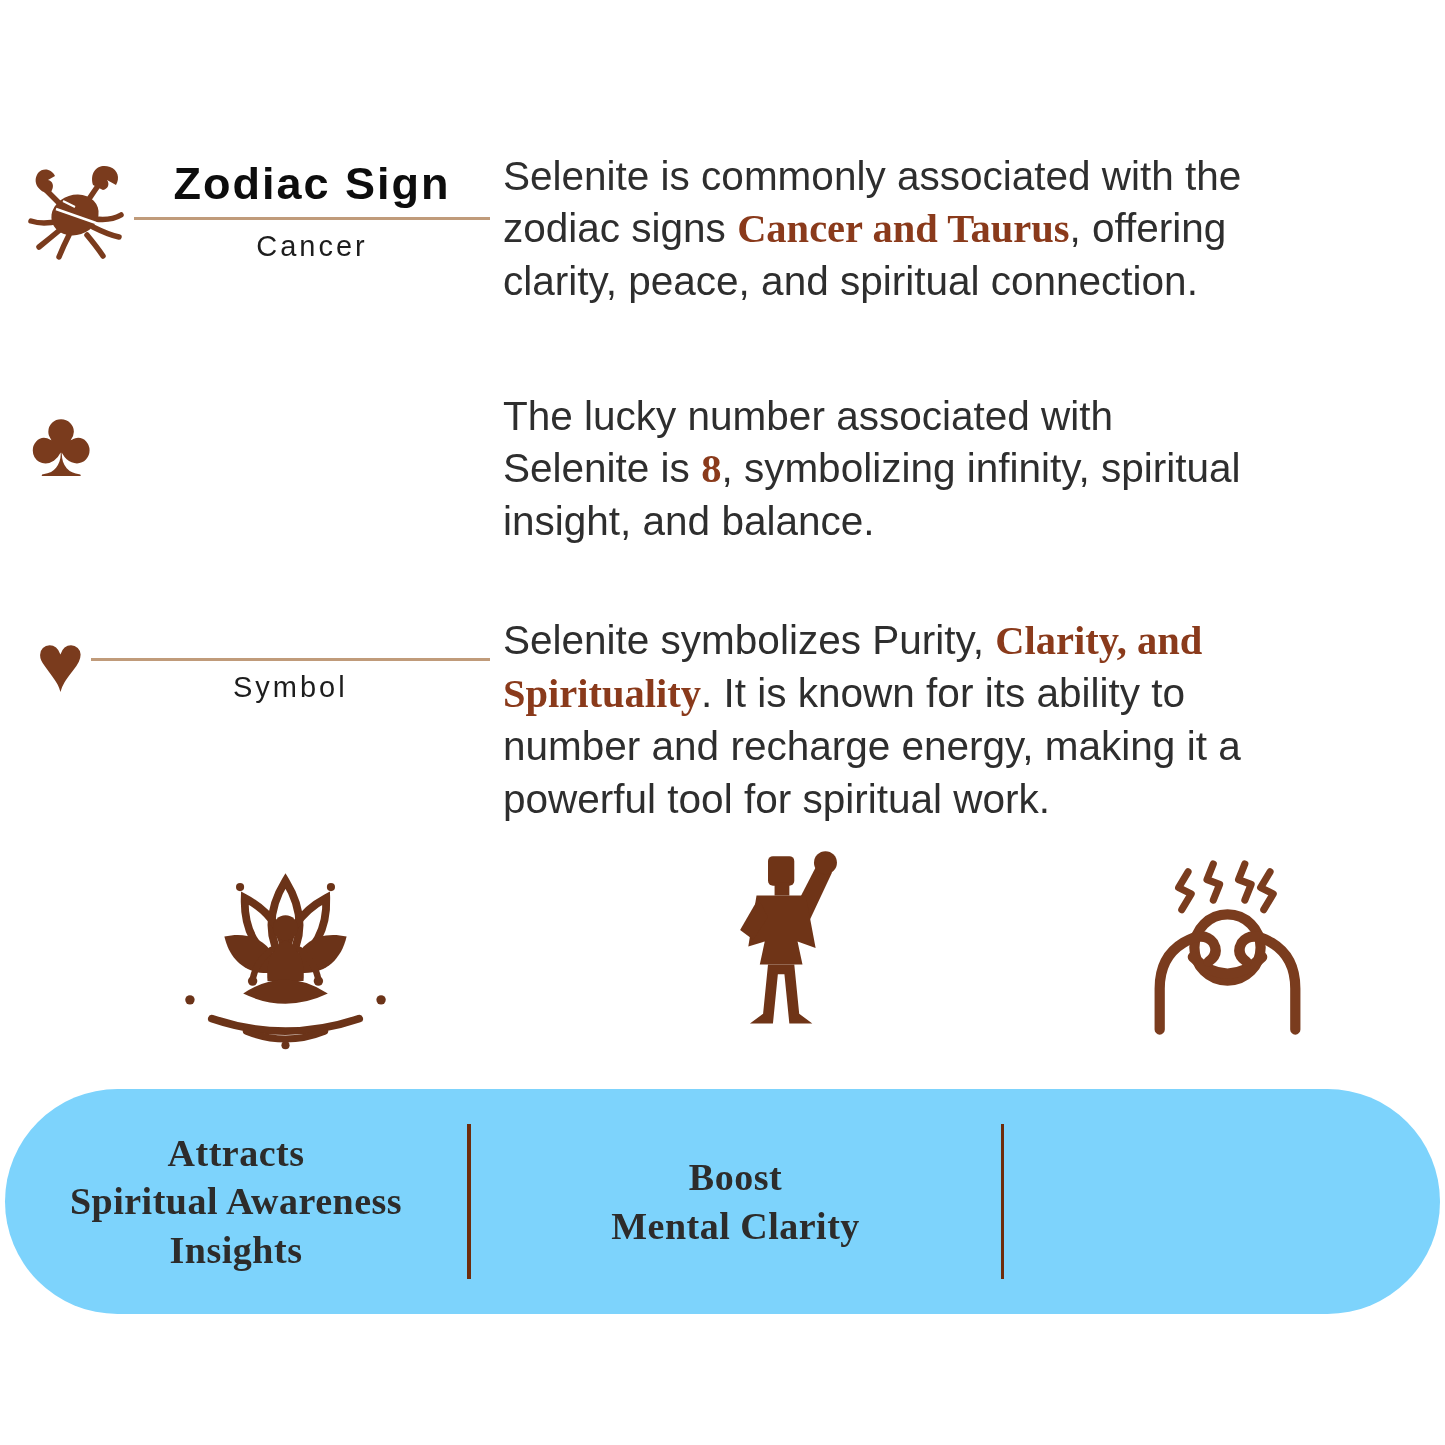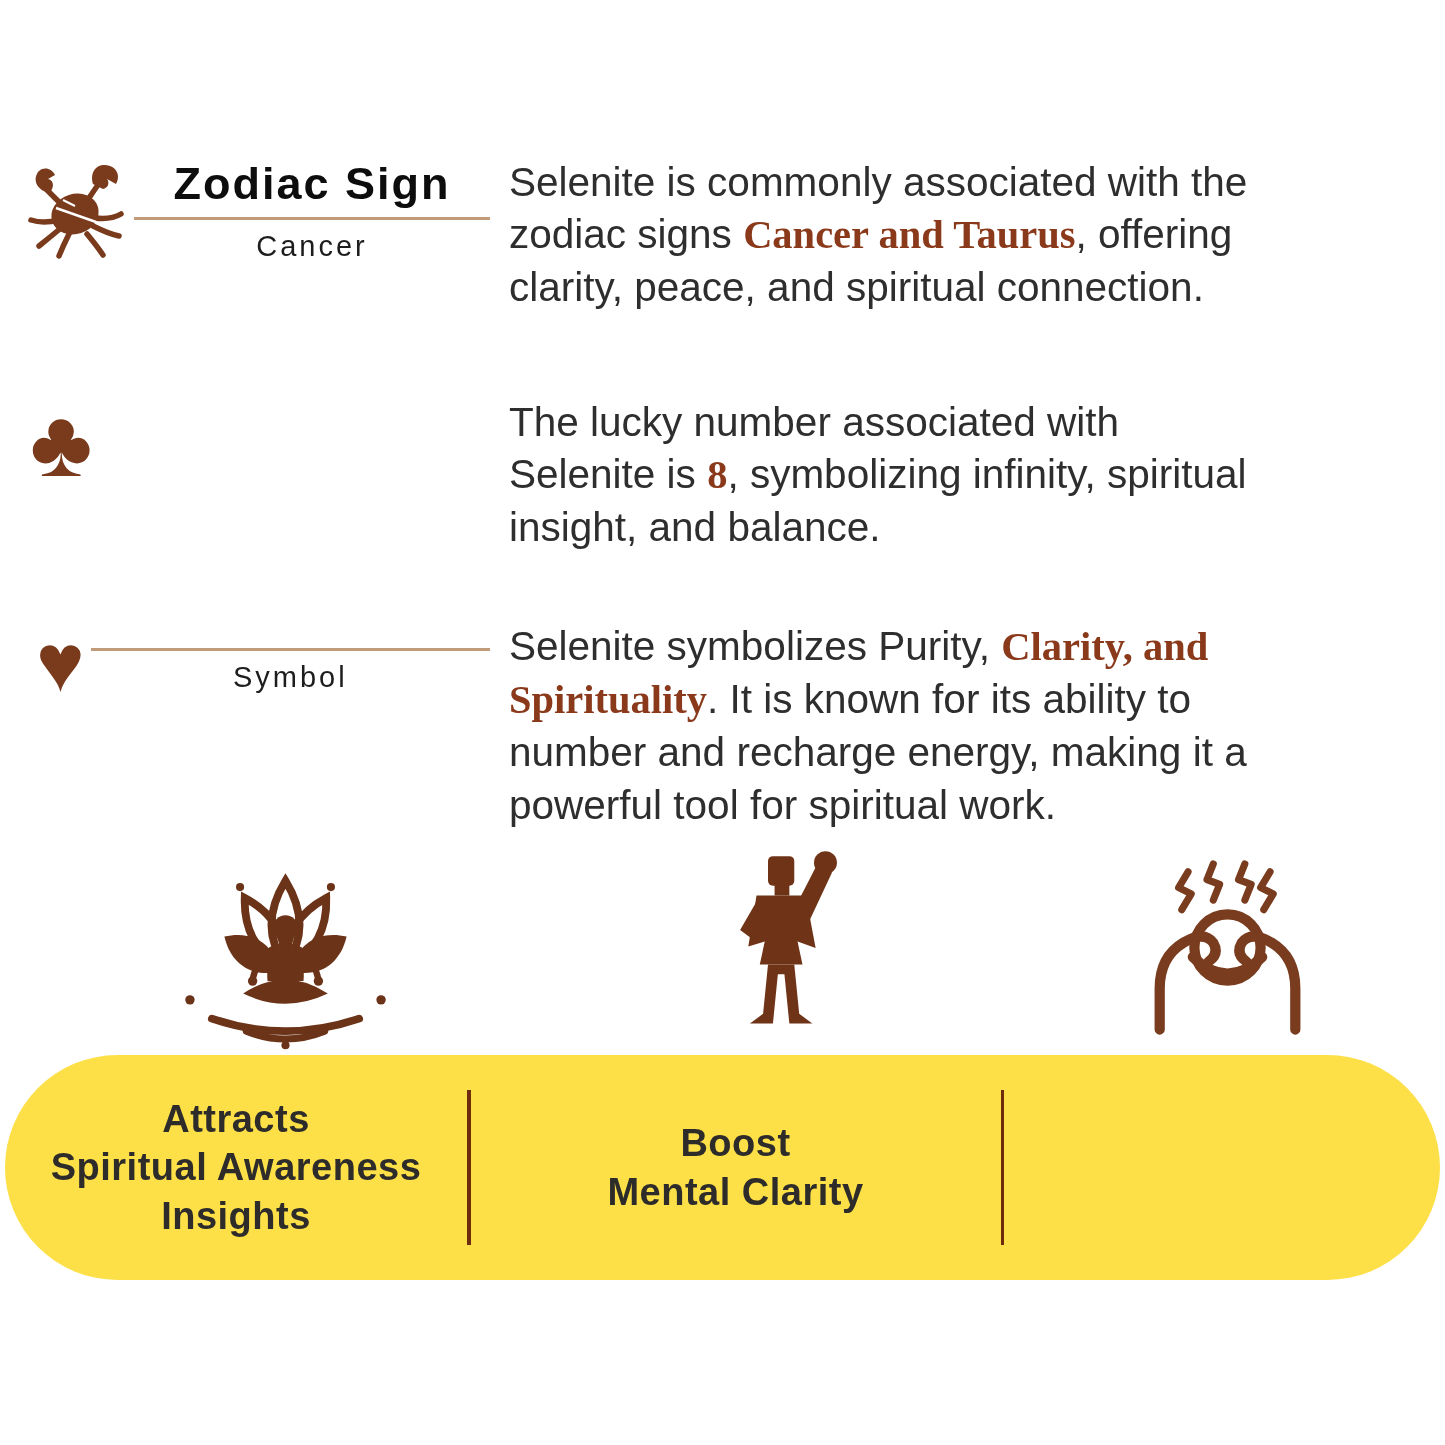--- a/index.html
+++ b/index.html
@@ -1,59 +1,59 @@
 <!DOCTYPE html>
 <html><head>
 <meta charset="utf-8">
 <style>
   html,body{margin:0;padding:0;background:#ffffff;}
   .canvas{
     position:relative;width:1445px;height:1445px;background:#ffffff;overflow:hidden;
     font-family:"Liberation Sans",sans-serif;
   }
   
-  .attr-row{position:absolute;left:22px;width:468px;display:flex;align-items:center;}
+  .attr-row{position:absolute;left:22px;width:468px;display:flex;align-items:flex-end;}
   .attr-row .attr-icon{flex:0 0 auto;display:flex;align-items:center;justify-content:center;}
   .attr-head{flex:1 1 auto;text-align:center;}
   .attr-title{
     font-weight:bold;color:#0d0d0d;font-size:45px;letter-spacing:2px;line-height:1.05;
     margin:0;white-space:nowrap;
   }
   .attr-rule{height:3px;background:#c09b7a;margin-top:10px;}
   .attr-value{
     margin-top:10px;font-size:29px;color:#1d1d1d;letter-spacing:3px;font-weight:400;
   }
   .glyph-icon{color:#7a3b1d;line-height:1;}
   #row-zodiac{top:160px;}
   #row-lucky{top:408px;}
   #row-symbol{top:628px;}
   #row-lucky .glyph-icon{font-size:95px;margin:-12px 6px 0 8px;}
   #row-symbol .glyph-icon{font-size:82px;margin:-6px 6px 0 14px;}
   
   .para{
-    position:absolute;left:503px;width:900px;margin:6px;
+    position:absolute;left:503px;width:900px;margin:0;
     font-size:40.5px;line-height:1.29;color:#2e2e2e;white-space:pre-wrap;
   }
   #para-1{top:150px;}
   #para-2{top:390px;}
   #para-3{top:614px;}
   .accent{
     font-family:Liberation Serif, serif;
     font-weight:bold;color:#8a3a1b;
   }
   
   .big-icon{position:absolute;}
   #icon-lotus{left:168px;top:862px;}
   #icon-fist{left:692px;top:843px;}
   #icon-stress{left:1125px;top:856px;}
   
   .banner{
-    position:absolute;left:5px;top:1055px;width:1435px;height:225px;
-    background:#fde047;border-radius:113px;
-    display:flex;align-items:center;
+    position:absolute;left:5px;top:1089px;width:1435px;height:225px;
+    background:#7dd3fc;border-radius:113px;
+    display:flex;align-items:center;font-family:Liberation Serif, serif;
   }
   .benefit-cell{
     display:flex;align-items:center;justify-content:center;height:100%;
   }
   #cell-1{flex:0 0 462px;}
   #cell-2{flex:0 0 530px;}
   #cell-3{flex:1 1 auto;}
   .benefit-label{
     font-weight:bold;font-size:38px;line-height:1.27;color:#2d2c2b;
     text-align:center;white-space:pre-line;letter-spacing:0.5px;

